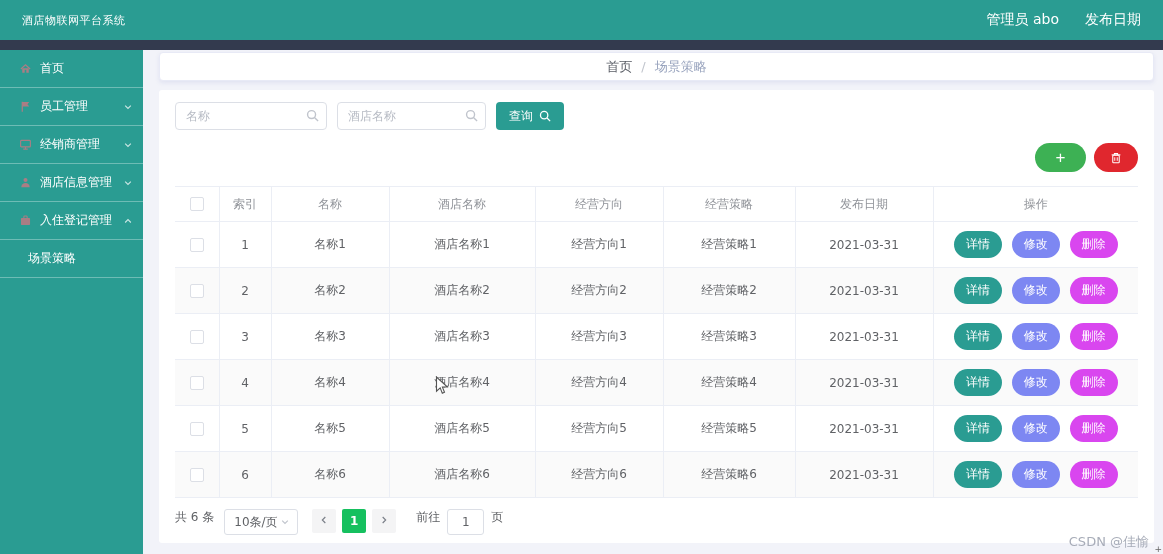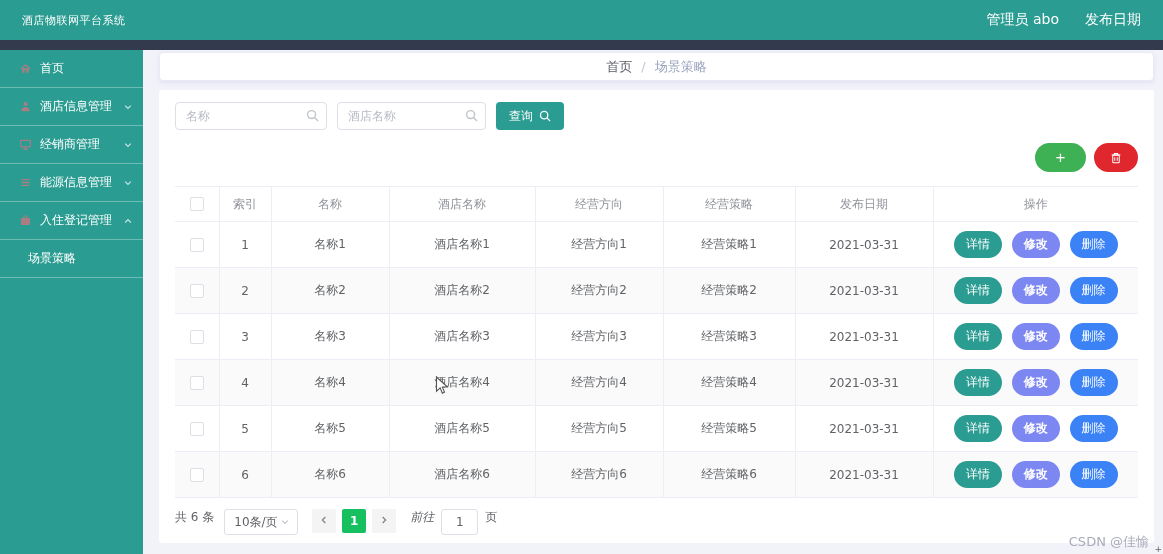--- a/index.html
+++ b/index.html
@@ -71,36 +71,36 @@
                          text-align:center; overflow:hidden; white-space:nowrap; }
   .table th:last-child, .table td:last-child { border-right:none; }
   .table thead th { height:35px; color:#909399; font-weight:400; border-top:1px solid #ebeef5;margin-top:35px; }
   .table tbody td { height:46px; color:#606266; }
   .table tbody tr:nth-child(even) { background:#fafafa; }
   .cb { width:14px; height:14px; border:1px solid #dcdfe6; border-radius:2px; background:#fff;
         display:inline-block; vertical-align:middle; cursor:pointer; }
   .pill { height:27px; padding:0 12px; margin:0 3px; border:none; border-radius:14px; color:#fff;
           font-size:12px; cursor:pointer; font-family:inherit; }
   .pill.teal   { background:#2a9c92; }
-  .pill.purple { background:#7d87f2;font-weight:bold; }
-  .pill.red    { background:#3b82f6; }
+  .pill.purple { background:#7d87f2; }
+  .pill.red    { background:#d946ef; }
 
   .pagination { display:flex; margin-top:11px; font-size:12px; color:#606266; }
   .pg-select { width:74px; height:26px; border:1px solid #dcdfe6; border-radius:3px;
                margin:0 14px 0 10px; padding:0 7px 0 9px; display:flex; align-items:center;
                justify-content:space-between; cursor:pointer; }
   .pg-select .sel-chev { width:10px; height:10px; color:#c0c4cc; display:inline-flex; }
   .pg-select .sel-chev svg { width:10px; height:10px; }
   .pg-btn { width:24px; height:24px; background:#f4f4f5; border-radius:2px; display:flex;
             align-items:center; justify-content:center; color:#7a7f88; cursor:pointer; }
   .pg-btn svg { width:10px; height:10px; }
   .pg-page { width:24px; height:24px; margin:0 6px; background:#16c05f; border-radius:2px;
              color:#fff; display:flex; align-items:center; justify-content:center;
              font-weight:700; cursor:pointer; }
-  .pg-goto-label { margin-left:14px;font-style:italic; }
+  .pg-goto-label { margin-left:20px; }
   .pg-goto-input { width:37px; height:26px; margin:0 7px; border:1px solid #dcdfe6;
                    border-radius:3px; text-align:center; font-size:12px; color:#606266;
                    outline:none; font-family:inherit; }
 
   .watermark { position:absolute; right:14px; bottom:3px; font-size:13px; color:#a7acb8; }
   .corner-mark { position:absolute; right:1px; bottom:0; font-size:9px; color:#666; }
   .cursor { position:absolute; left:292px; top:326px; width:14px; height:20px; pointer-events:none; }
 </style>
 </head>
 <body>
@@ -126,68 +126,69 @@
             <svg viewBox="0 0 16 16">
               <path d="M2.3 8.6 8 3.4l5.7 5.2" fill="none" stroke="currentColor" stroke-width="1.5"></path>
               <path d="M4 7.6v5.6h3V9.6h2v3.6h3V7.6z" fill="currentColor"></path>
             </svg>
           </span>
           <span class="label">首页</span>
 
         </div>
 
 
+        <div class="menu-item">
+          <span class="mi-icon">
+            <svg viewBox="0 0 16 16">
+              <path d="M4 14.6V2" stroke="currentColor" stroke-width="1.5" fill="none"></path>
+              <path d="M4 2.6h8.6l-2.2 2.7 2.2 2.8H4z" fill="currentColor"></path>
+            </svg>
+          </span>
+          <span class="label">员工管理</span>
+          <span class="chev">
+            <svg viewBox="0 0 12 12">
+              <path d="M2.6 4.4 6 7.8l3.4-3.4" fill="none" stroke="currentColor" stroke-width="1.4"></path>
+            </svg>
+          </span>
+        </div>
+
+        <div class="menu-item">
+          <span class="mi-icon">
+            <svg viewBox="0 0 16 16">
+              <rect x="2" y="3" width="12" height="8" rx="1" fill="none" stroke="currentColor" stroke-width="1.4"></rect>
+              <path d="M8 11.2v2M5.2 13.7h5.6" stroke="currentColor" stroke-width="1.4" fill="none"></path>
+            </svg>
+          </span>
+          <span class="label">经销商管理</span>
+          <span class="chev">
+            <svg viewBox="0 0 12 12">
+              <path d="M2.6 4.4 6 7.8l3.4-3.4" fill="none" stroke="currentColor" stroke-width="1.4"></path>
+            </svg>
+          </span>
+        </div>
 
         <div class="menu-item">
           <span class="mi-icon">
             <svg viewBox="0 0 16 16">
               <circle cx="8" cy="5" r="2.5" fill="currentColor"></circle>
               <path d="M2.8 13.8a5.2 5.2 0 0 1 10.4 0z" fill="currentColor"></path>
             </svg>
           </span>
           <span class="label">酒店信息管理</span>
           <span class="chev">
             <svg viewBox="0 0 12 12">
               <path d="M2.6 4.4 6 7.8l3.4-3.4" fill="none" stroke="currentColor" stroke-width="1.4"></path>
             </svg>
           </span>
         </div>
 
-        <div class="menu-item">
-          <span class="mi-icon">
-            <svg viewBox="0 0 16 16">
-              <rect x="2" y="3" width="12" height="8" rx="1" fill="none" stroke="currentColor" stroke-width="1.4"></rect>
-              <path d="M8 11.2v2M5.2 13.7h5.6" stroke="currentColor" stroke-width="1.4" fill="none"></path>
-            </svg>
-          </span>
-          <span class="label">经销商管理</span>
-          <span class="chev">
-            <svg viewBox="0 0 12 12">
-              <path d="M2.6 4.4 6 7.8l3.4-3.4" fill="none" stroke="currentColor" stroke-width="1.4"></path>
-            </svg>
-          </span>
-        </div>
-
-
-
-
-
-        <div class="menu-item">
-          <span class="mi-icon">
-            <svg viewBox="0 0 16 16">
-              <path d="M3 4.4h10M3 8h10M3 11.6h10" stroke="currentColor" stroke-width="1.6" fill="none"></path>
-            </svg>
-          </span>
-          <span class="label">能源信息管理</span>
-          <span class="chev">
-            <svg viewBox="0 0 12 12">
-              <path d="M2.6 4.4 6 7.8l3.4-3.4" fill="none" stroke="currentColor" stroke-width="1.4"></path>
-            </svg>
-          </span>
-        </div>
+
+
+
+
 
 
         <div class="menu-item">
           <span class="mi-icon">
             <svg viewBox="0 0 16 16">
               <rect x="2.4" y="4.9" width="11.2" height="8.7" rx="1" fill="currentColor"></rect>
               <path d="M6 4.9V3.5A1.1 1.1 0 0 1 7.1 2.4h1.8A1.1 1.1 0 0 1 10 3.5v1.4" fill="none" stroke="currentColor" stroke-width="1.3"></path>
             </svg>
           </span>
           <span class="label">入住登记管理</span>

